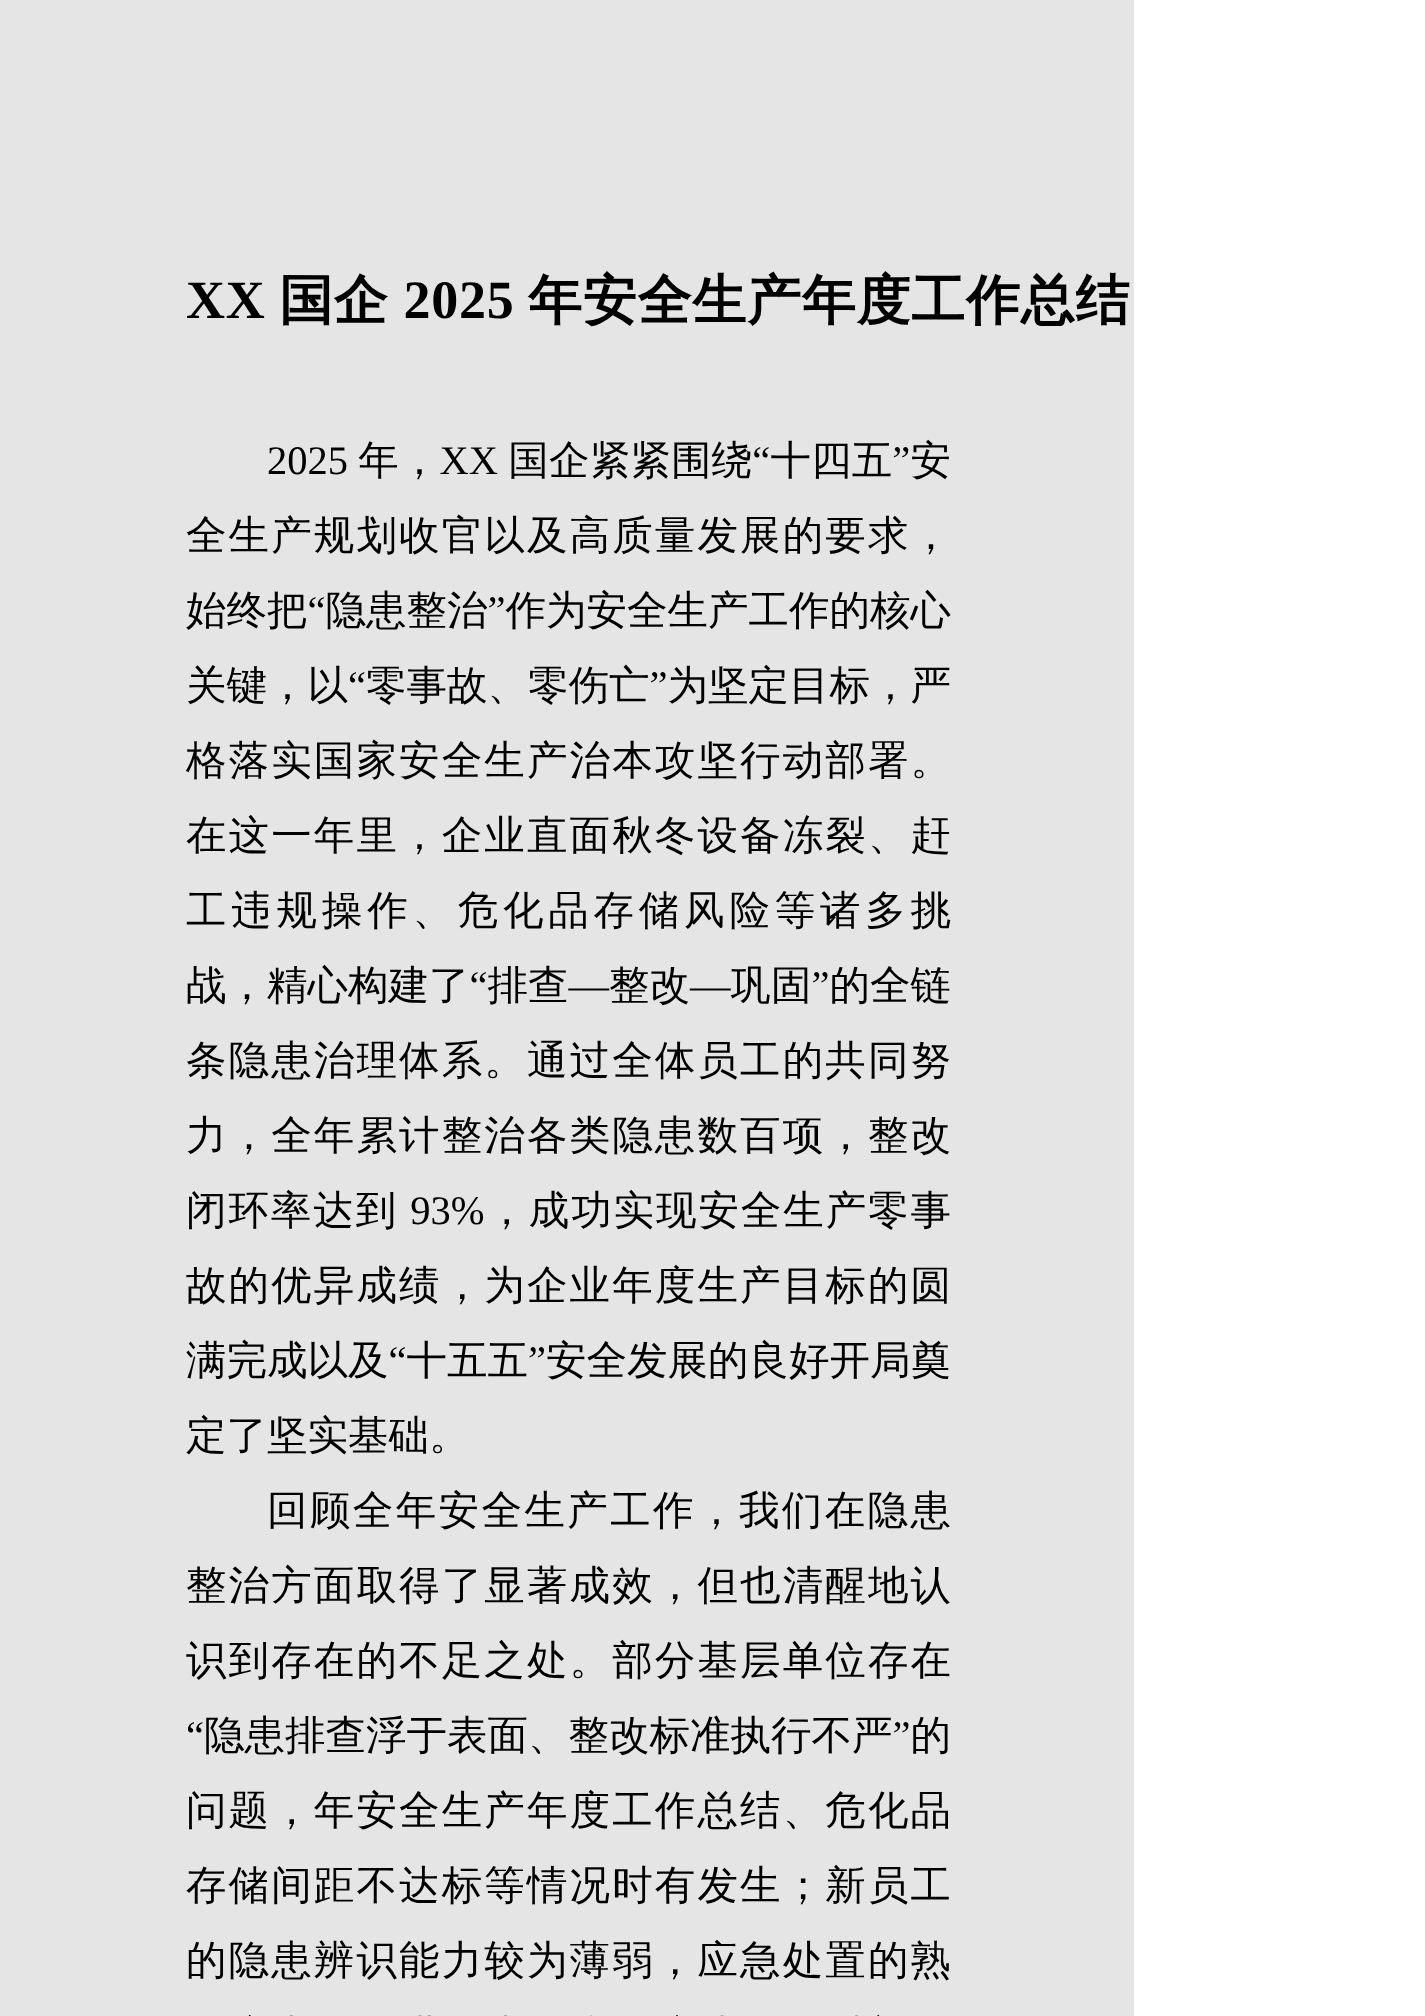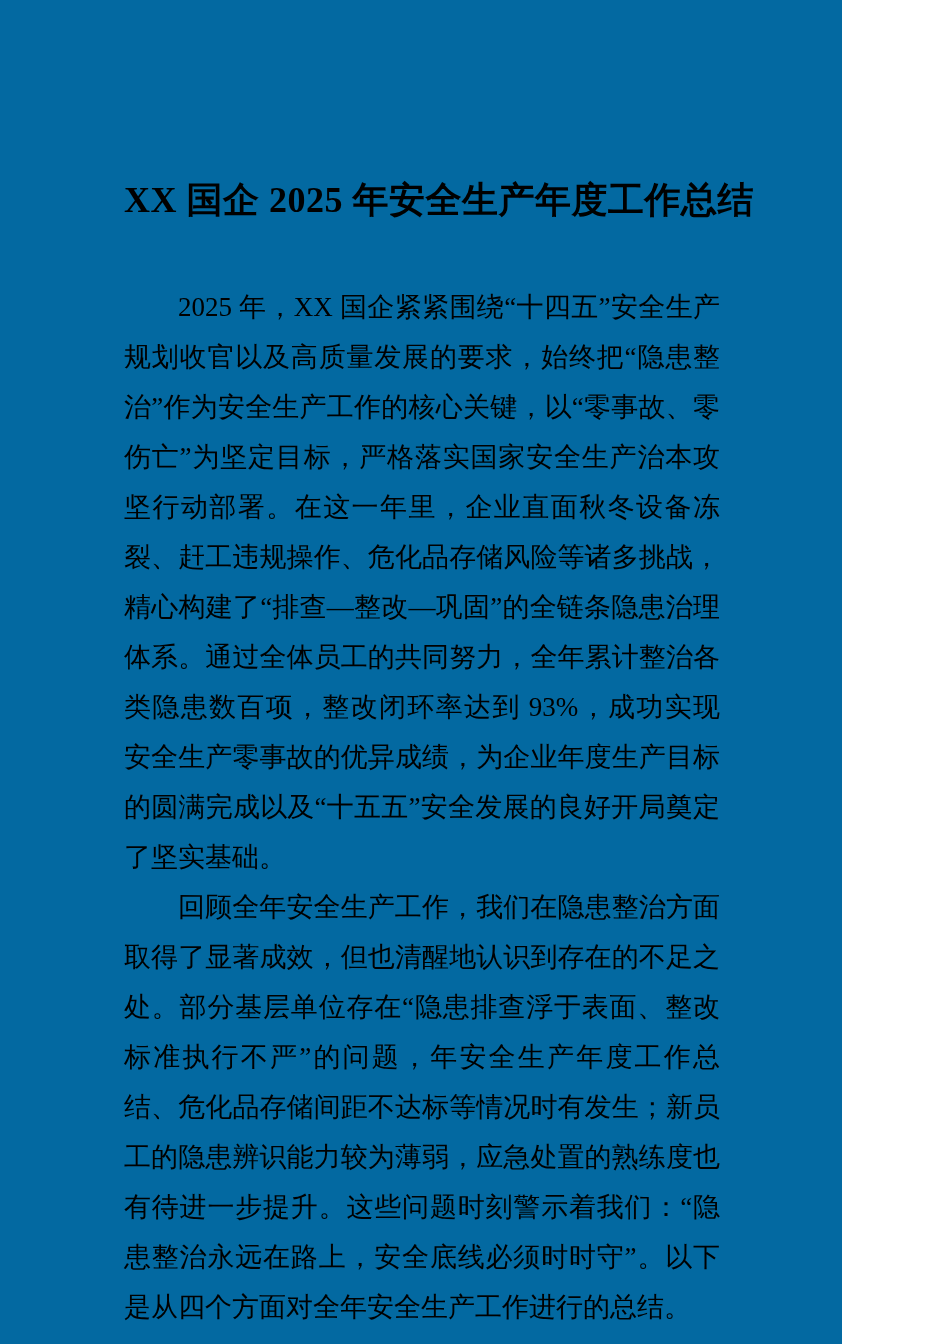--- a/index.html
+++ b/index.html
@@ -9,24 +9,24 @@
   body {
     width: 950px;
     height: 1344px;
     background: #ffffff;
     overflow: hidden;
     
     font-family: "Liberation Serif", "DejaVu Serif", sans-serif;
   }
   .doc-page {
     box-sizing: border-box;
-    width: 842px;
+    width: 756px;
     height: 1344px;
     padding: 176px 122px 0 124px;
-    background: #0369a1;
+    background: #e5e5e5;
   }
   .doc-title {
     margin: 0 0 58px 0;
     font-size: 36px;
     line-height: 48px;
     font-weight: bold;
     text-align: center;
     letter-spacing: 0.5px;
     white-space: nowrap;
   }

